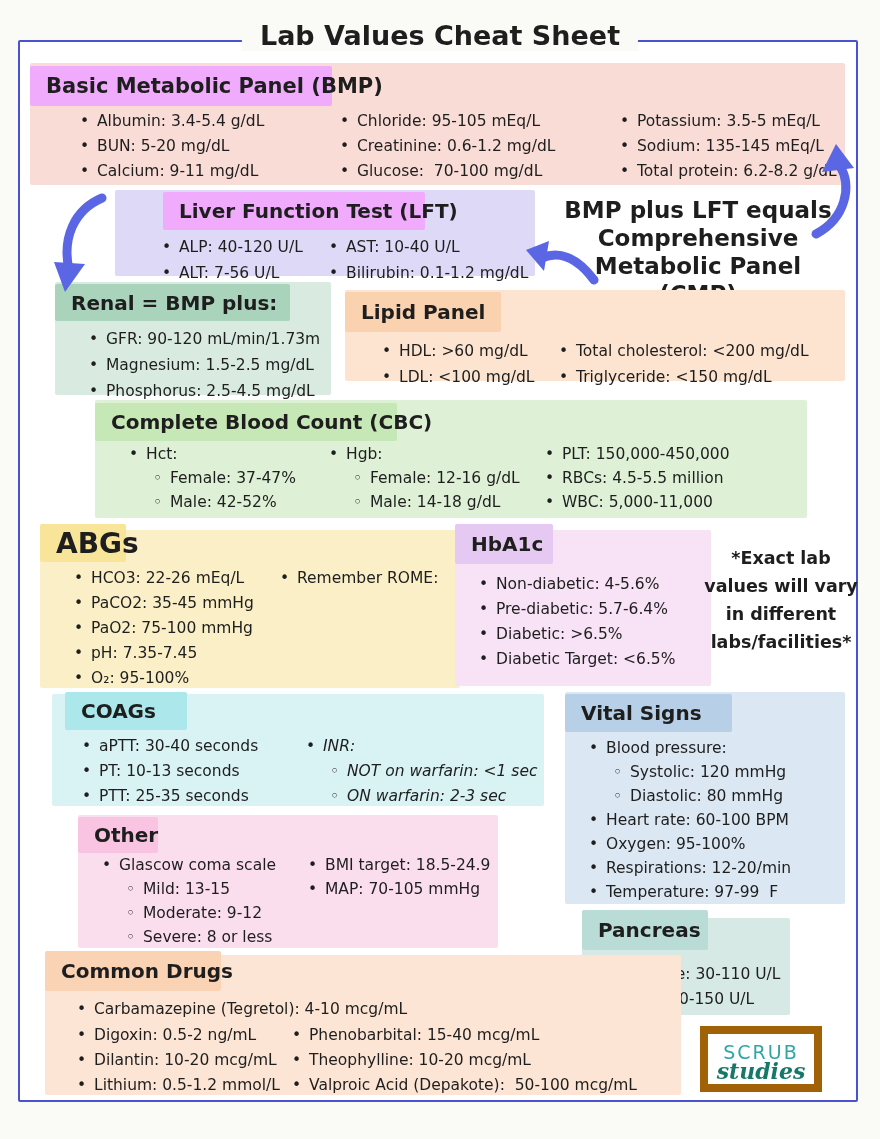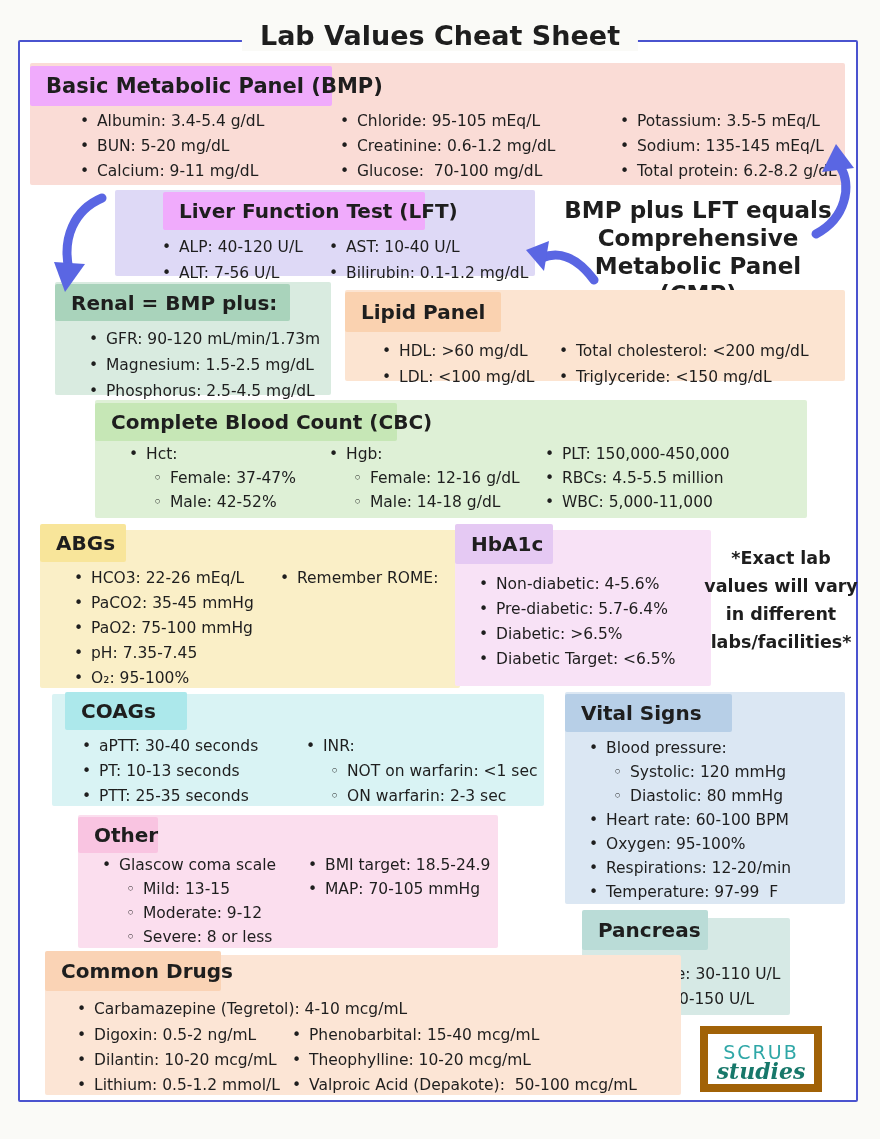--- a/index.html
+++ b/index.html
@@ -46,32 +46,32 @@
   #lipid .chip { left:0; top:2px; width:156px; height:40px; background:#fad2b0; font-size:20px; }
   #lipid .c1 { left:35px; top:48px; } #lipid .c2 { left:212px; top:48px; }
   #lipid ul.items { line-height:26px; }
 
   #cbc { left:95px; top:400px; width:712px; height:118px; background:#def0d6; }
   #cbc .chip { left:0; top:3px; width:302px; height:38px; background:#c6e7b6; font-size:20px; }
   #cbc .c1 { left:32px; top:42px; } #cbc .c2 { left:232px; top:42px; } #cbc .c3 { left:448px; top:42px; }
   #cbc ul.items { line-height:24px; }
 
   #abg { left:40px; top:530px; width:420px; height:158px; background:#faefc7; }
-  #abg .chip { left:0; top:-6px; width:86px; height:38px; background:#f8e59a; font-size:20px; }
+  #abg .chip { left:0; top:-6px; width:86px; height:38px; background:#f8e59a; font-size:28px; }
   #abg .c1 { left:32px; top:36px; } #abg .c2 { left:238px; top:36px; }
 
   #hba1c { left:455px; top:530px; width:256px; height:156px; background:#f8e2f6; }
   #hba1c .chip { left:0; top:-6px; width:98px; height:40px; background:#e5c9f3; font-size:20px; }
   #hba1c .c1 { left:22px; top:42px; } #hba1c ul.items { line-height:25px; }
 
   #footnote { left:703px; top:544px; width:156px; font-size:17.5px; line-height:28px; }
 
   #coags { left:52px; top:694px; width:492px; height:112px; background:#d9f3f4; }
   #coags .chip { left:13px; top:-2px; width:122px; height:38px; background:#ace8eb; font-size:20px;text-align:center; }
-  #coags .c1 { left:28px; top:40px; } #coags .c2 { left:252px; top:40px; }
+  #coags .c1 { left:28px; top:40px; } #coags .c2 { left:252px; top:40px;font-style:italic; }
   #coags ul.items { line-height:25px; }
 
   #vitals { left:565px; top:692px; width:280px; height:212px; background:#dbe7f3; }
   #vitals .chip { left:0; top:2px; width:167px; height:38px; background:#b7cfe7; font-size:20px; }
   #vitals .c1 { left:22px; top:44px; } #vitals ul.items { line-height:24px; }
 
   #other { left:78px; top:815px; width:420px; height:133px; background:#fbdeee; }
   #other .chip { left:0; top:2px; width:80px; height:36px; background:#f9c4e1; font-size:20px; }
   #other .c1 { left:22px; top:38px; } #other .c2 { left:228px; top:38px; }
   #other ul.items { line-height:24px; }

